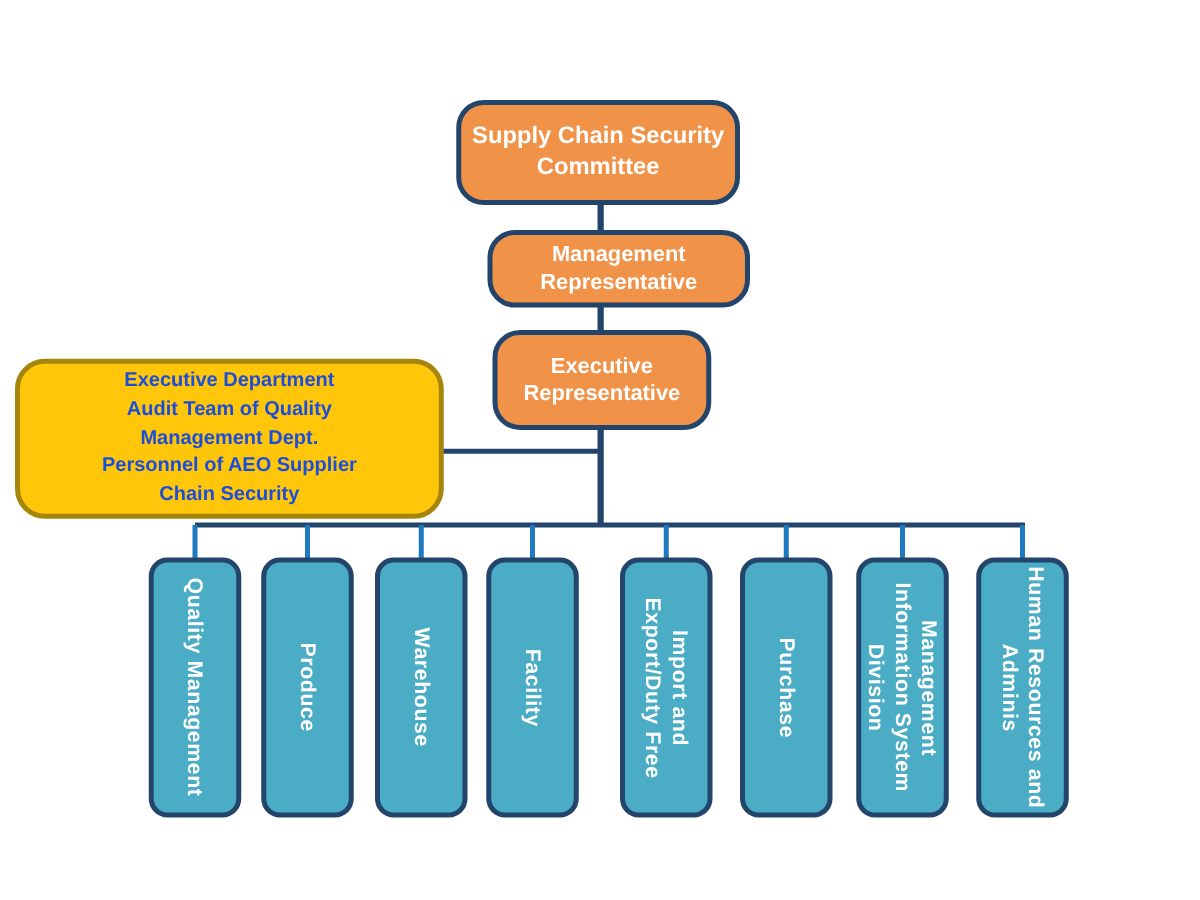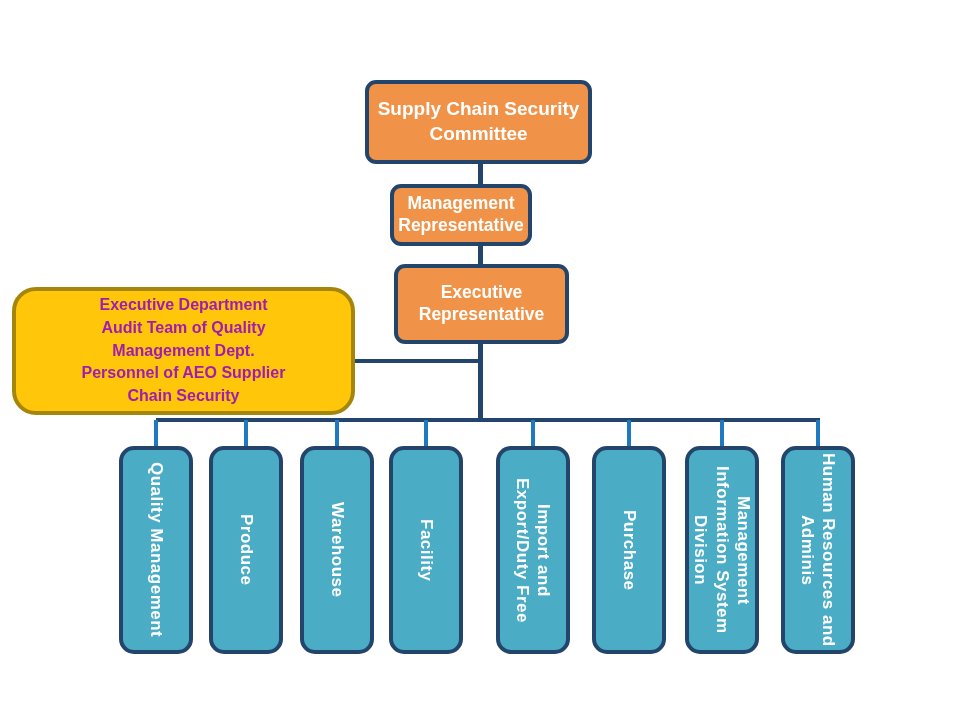--- a/index.html
+++ b/index.html
@@ -13,32 +13,32 @@
   .node{
     position:absolute;
     box-sizing:border-box;
     display:flex;align-items:center;justify-content:center;
     text-align:center;
     font-weight:bold;
   }
   .orange{
     background:var(--orange_fill,#F09248);
     border:4px solid var(--box_border,#24456B);
-    border-radius:11px;
+    border-radius:22px;
     color:var(--text_light,#FFFFFF);
   }
   .top-box{left:365px;top:80px;width:227px;height:84px;font-size:19px;line-height:1.3;}
-  .l2-box{left:390px;top:184px;width:142px;height:62px;font-size:17.5px;line-height:1.25;}
+  .l2-box{left:390px;top:184px;width:210px;height:62px;font-size:17.5px;line-height:1.25;}
   .l3-box{left:394px;top:264px;width:175px;height:80px;font-size:17.5px;line-height:1.25;}
   .yellow-box{
     left:12px;top:287px;width:343px;height:128px;
     background:var(--yellow_fill,#FFC60A);
     border:4px solid var(--yellow_border,#A5860B);
     border-radius:24px;
-    color:#a21caf;
+    color:#1d4ed8;
     font-size:16px;line-height:1.42;
     white-space:pre-line;
   }
   .dept{
     top:446px;width:74px;height:208px;
     background:var(--teal_fill,#4BACC6);
     border:4px solid var(--box_border,#24456B);
     border-radius:15px;
     color:var(--text_light,#FFFFFF);
     font-size:17px;line-height:1.25;

